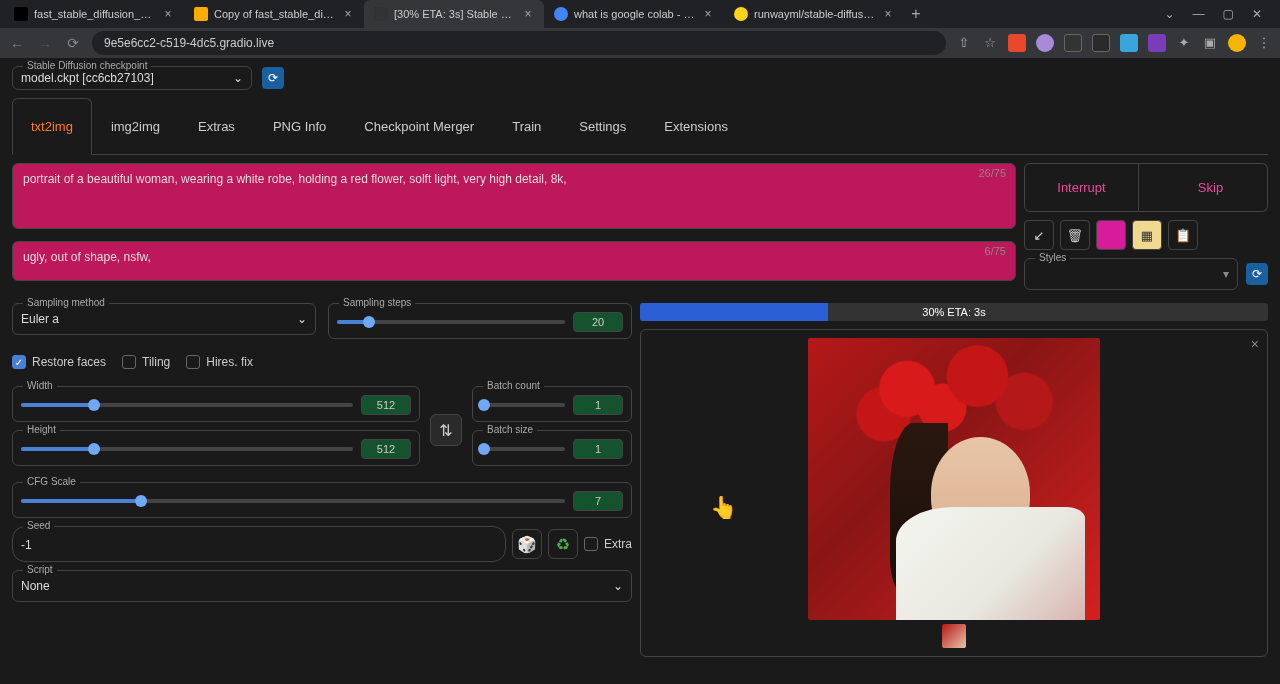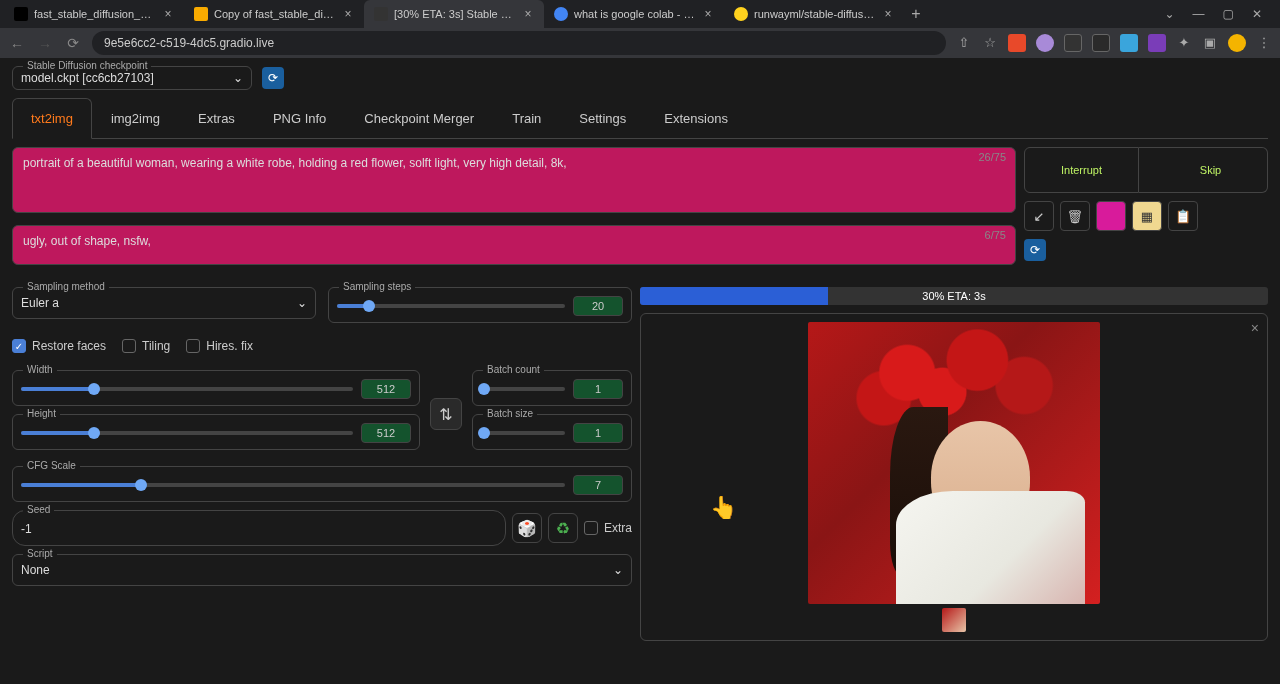--- a/index.html
+++ b/index.html
@@ -26,34 +26,34 @@
 
 
 .app { padding: 8px 12px; }
 .checkpoint-row { display: flex; align-items: center; gap: 10px; margin-bottom: 8px; }
 .checkpoint-box { border: 1px solid #444; border-radius: 6px; padding: 4px 8px; width: 240px; position: relative; }
 .checkpoint-label { font-size: 10px; color: #aaa; position: absolute; top: -7px; left: 10px; background: #1a1a1a; padding: 0 4px; }
 .checkpoint-select { display: flex; justify-content: space-between; align-items: center; font-size: 12px; color: #ddd; cursor: pointer; }
 .refresh-btn { width: 22px; height: 22px; background: #1a5f9e; border-radius: 4px; display: flex; align-items: center; justify-content: center; color: #fff; font-size: 12px; cursor: pointer; }
 
 .tabs { display: flex; border-bottom: 1px solid #444; margin-bottom: 8px; }
-.tab-btn { padding: 12px 18px; font-size: 13px; color: #ccc; cursor: pointer; border: 1px solid transparent; border-bottom: none; border-radius: 6px 6px 0 0; }
+.tab-btn { padding: 20px 18px; font-size: 13px; color: #ccc; cursor: pointer; border: 1px solid transparent; border-bottom: none; border-radius: 6px 6px 0 0; }
 .tab-btn.active { color: #ff7a1c; border-color: #444; background: #1a1a1a; margin-bottom: -1px; border-bottom: 1px solid #1a1a1a; }
 
 .main-row { display: flex; gap: 8px; }
 .left-col { flex: 1; min-width: 0; }
 .right-col { width: 244px; }
 
 .prompt-box { position: relative; margin-bottom: 8px; }
 .prompt-textarea { width: 100%; height: 66px; background: #be185d; border: 1px solid #444; border-radius: 6px; padding: 8px 50px 8px 10px; font-size: 12px; color: #ddd; resize: none; font-family: inherit; }
 .prompt-textarea.neg { height: 40px; }
 .prompt-count { position: absolute; top: 4px; right: 10px; font-size: 11px; color: #888; }
 
 .action-btns { display: flex; margin-bottom: 8px; }
-.action-btn { flex: 1; padding: 16px 0; text-align: center; font-size: 11px; color: #bef264; border: 1px solid #444; cursor: pointer; }
+.action-btn { flex: 1; padding: 16px 0; text-align: center; font-size: 13px; color: #ec4899; border: 1px solid #444; cursor: pointer; }
 .action-btn:first-child { border-radius: 6px 0 0 6px; }
 .action-btn:last-child { border-radius: 0 6px 6px 0; border-left: none; padding-left: 15px; }
 
 .icon-btns { display: flex; gap: 6px; margin-bottom: 8px; }
 .icon-btn { width: 30px; height: 30px; border: 1px solid #444; border-radius: 4px; display: flex; align-items: center; justify-content: center; cursor: pointer; font-size: 13px; color: #ccc; }
 .icon-btn.pink { background: #d81b9b; }
 .icon-btn.cream { background: #f0d890; color: #333; }
 
 .styles-row { display: flex; gap: 8px; align-items: center; }
 .styles-box { flex: 1; border: 1px solid #444; border-radius: 6px; padding: 8px; position: relative; height: 32px; }
@@ -218,20 +218,26 @@
         <div class="action-btn">Skip</div>
       </div>
       <div class="icon-btns">
         <div class="icon-btn">↙</div>
         <div class="icon-btn">🗑</div>
         <div class="icon-btn pink"></div>
         <div class="icon-btn cream">▦</div>
         <div class="icon-btn">📋</div>
       </div>
       <div class="styles-row">
+        <div class="styles-box">
+          <span class="styles-label">Styles</span>
+          <div class="styles-select">
+              <span>▾</span>
+            </div>
+        </div>
         <div class="refresh-btn">
           <span>⟳</span>
         </div>
       </div>
     </div>
   </div>
 
   <div class="params-row">
     <div class="params-left">
       <div class="param-group">

